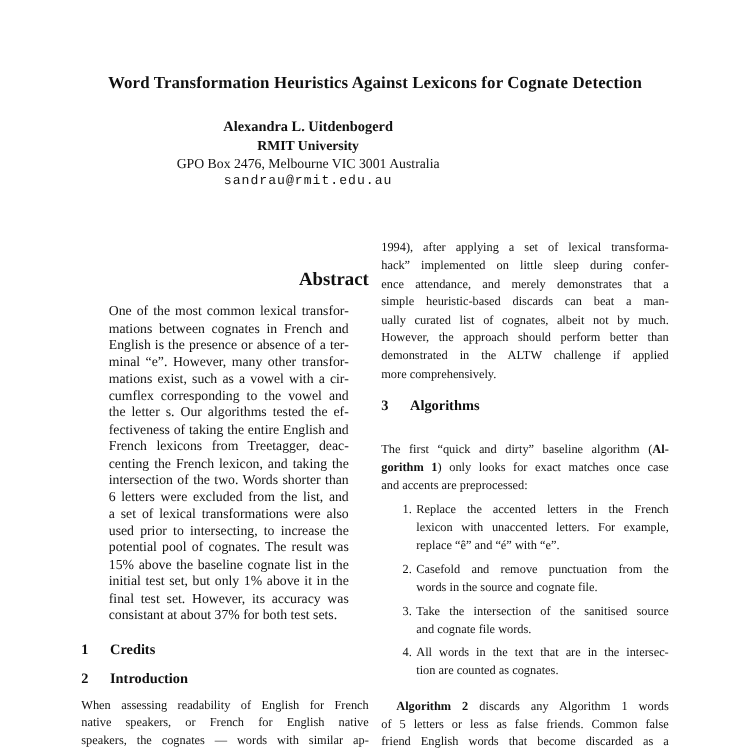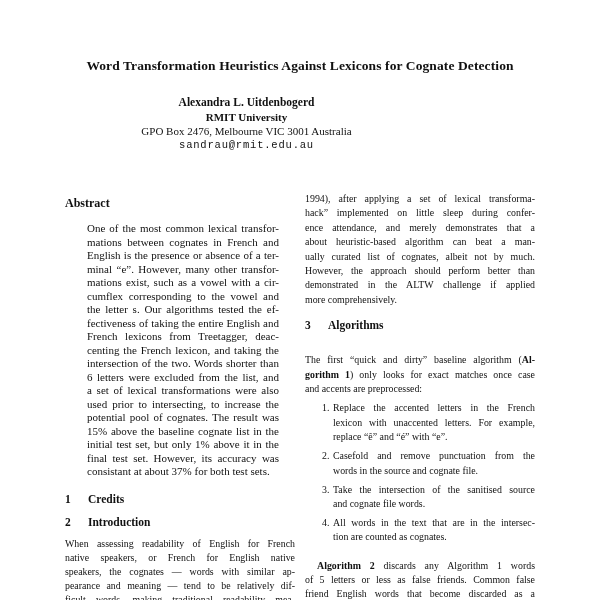--- a/index.html
+++ b/index.html
@@ -44,25 +44,26 @@
     position: absolute;
     top: 192px;
     width: 230px;
     font-size: 9.9px;
     line-height: 14.4px;
   }
   .column-left { left: 65px; }
   .column-right { left: 305px; }
 
   .abstract-heading {
-    text-align: left;
-    font-size: 12px;
+    text-align: right;
+    font-size: 15px;
     font-weight: bold;
     padding-top: 4px;
     margin-bottom: 12px;
+    margin-top: 21px;
   }
   .abstract-body {
     padding-left: 22px;
     padding-right: 16px;
     font-size: 11px;
     line-height: 13.5px;
   }
   .section-heading {
     font-size: 11.5px;
     font-weight: bold;
@@ -135,21 +136,21 @@
         <div class="line">pearance and meaning — tend to be relatively dif-</div>
         <div class="line">ficult words, making traditional readability mea-</div>
       </div>
   </div>
 
   <div class="column column-right">
     <div class="para1">
         <div class="line">1994), after applying a set of lexical transforma-</div>
         <div class="line">hack” implemented on little sleep during confer-</div>
         <div class="line">ence attendance, and merely demonstrates that a</div>
-        <div class="line">about heuristic-based algorithm can beat a man-</div>
+        <div class="line">simple heuristic-based discards can beat a man-</div>
         <div class="line">ually curated list of cognates, albeit not by much.</div>
         <div class="line">However, the approach should perform better than</div>
         <div class="line">demonstrated in the ALTW challenge if applied</div>
         <div class="line last">more comprehensively.</div>
       </div>
 
     <div class="section-heading heading-algorithms">
       <span class="sec-num">3</span><span>Algorithms</span>
     </div>
 

